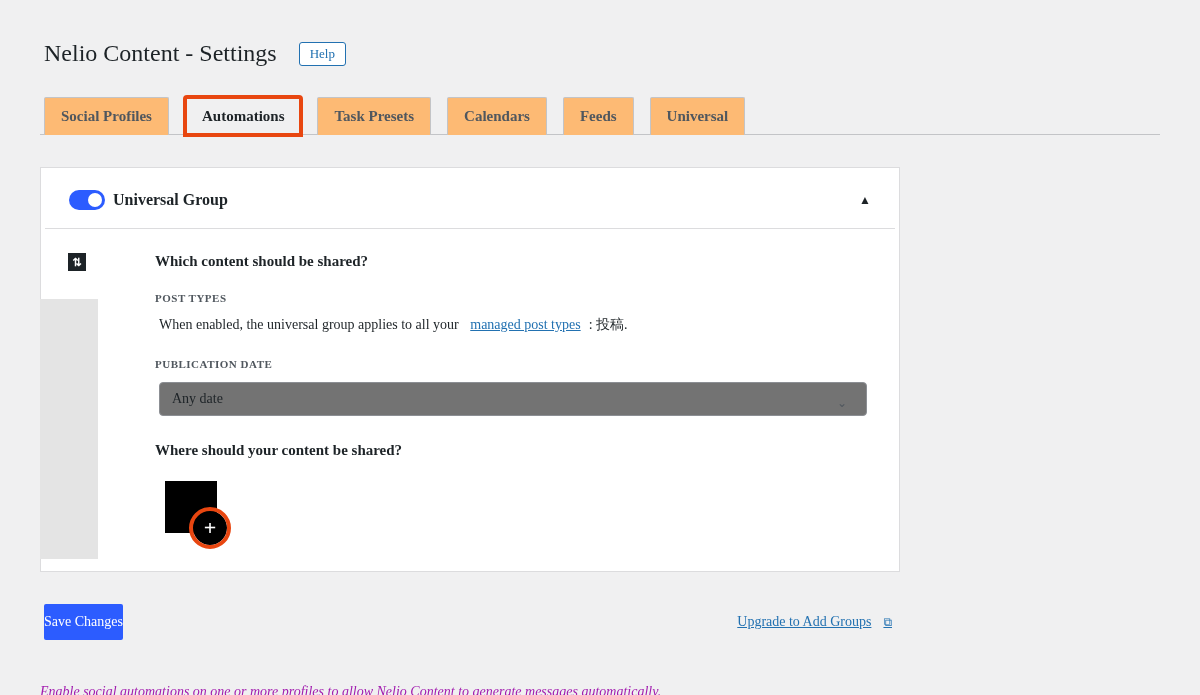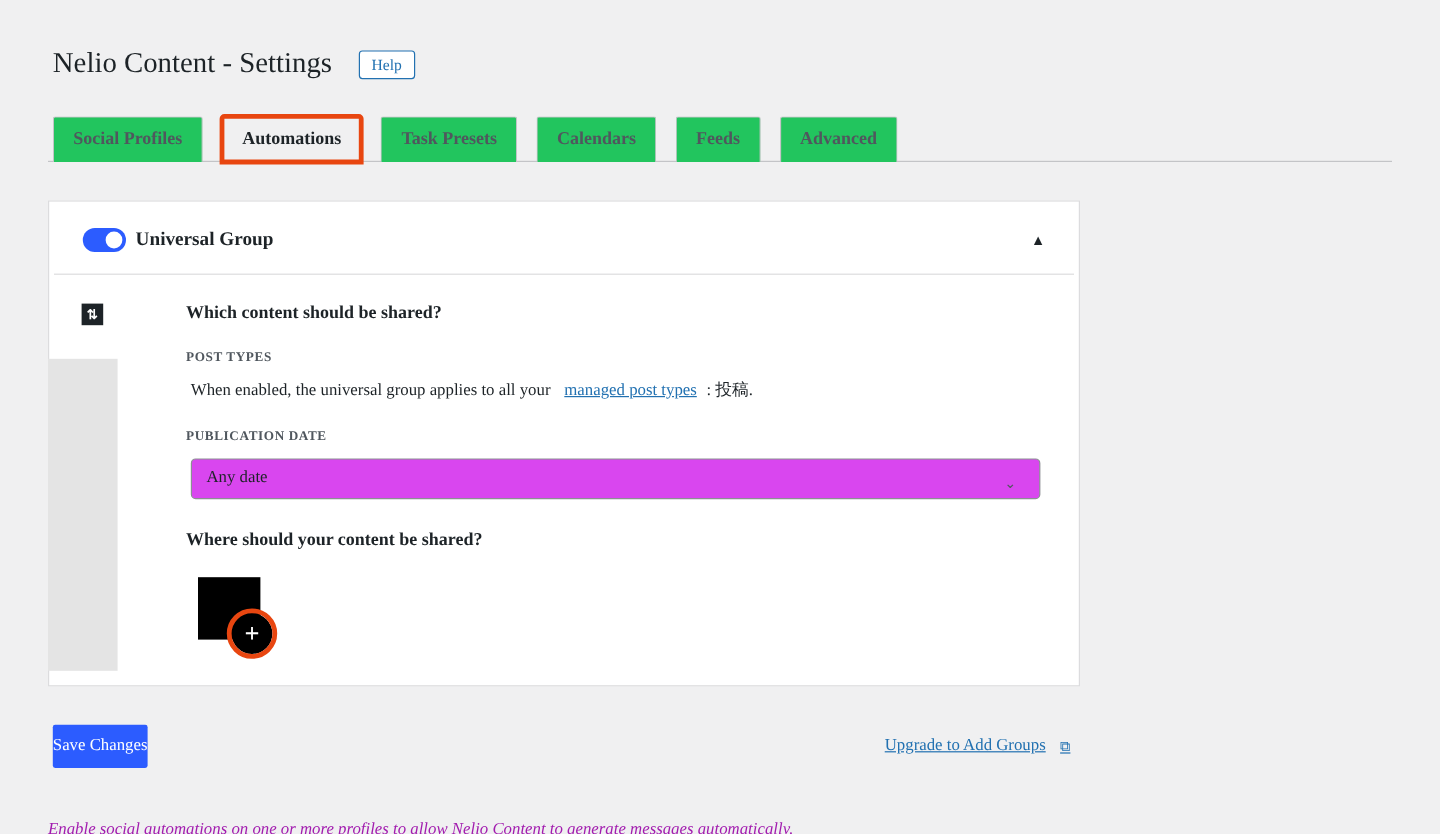--- a/index.html
+++ b/index.html
@@ -37,21 +37,21 @@
       border-radius: 3px;
       cursor: pointer;
     }
     .tabs {
       display: flex;
       gap: 8px;
       border-bottom: 1px solid #c3c4c7;
       margin-bottom: 32px;
     }
     .tab {
-      background: #22c55e;
+      background: #fdba74;
       border: 1px solid #c3c4c7;
       border-bottom: none;
       padding: 10px 16px;
       font-size: 15px;
       font-weight: 600;
       color: #50575e;
       cursor: pointer;
       margin-bottom: -1px;
       border-radius: 2px 2px 0 0;
     }
@@ -160,21 +160,21 @@
       position: relative;
       margin-bottom: 26px;
     }
     .select {
       width: 100%;
       border: 1px solid #8c8f94;
       border-radius: 4px;
       padding: 8px 12px;
       font-size: 14px;
       color: #1d2327;
-      background: #d946ef;
+      background: #737373;
       appearance: none;
       cursor: pointer;
     }
     .select-caret {
       position: absolute;
       right: 12px;
       top: 50%;
       transform: translateY(-50%);
       pointer-events: none;
       font-size: 12px;
@@ -260,21 +260,21 @@
     <h1 class="page-title">Nelio Content - Settings</h1>
     <button class="help-btn">Help</button>
   </div>
 
   <div class="tabs">
     <div class="tab">Social Profiles</div>
     <div class="tab highlighted">Automations</div>
     <div class="tab">Task Presets</div>
     <div class="tab">Calendars</div>
     <div class="tab">Feeds</div>
-    <div class="tab">Advanced</div>
+    <div class="tab">Universal</div>
   </div>
 
   <div class="panel">
     <div class="panel-header">
       <div class="toggle"></div>
       <div class="panel-title">Universal Group</div>
       <div class="collapse-icon">▲</div>
     </div>
     <div class="panel-body">
       <div class="sidebar-col">

